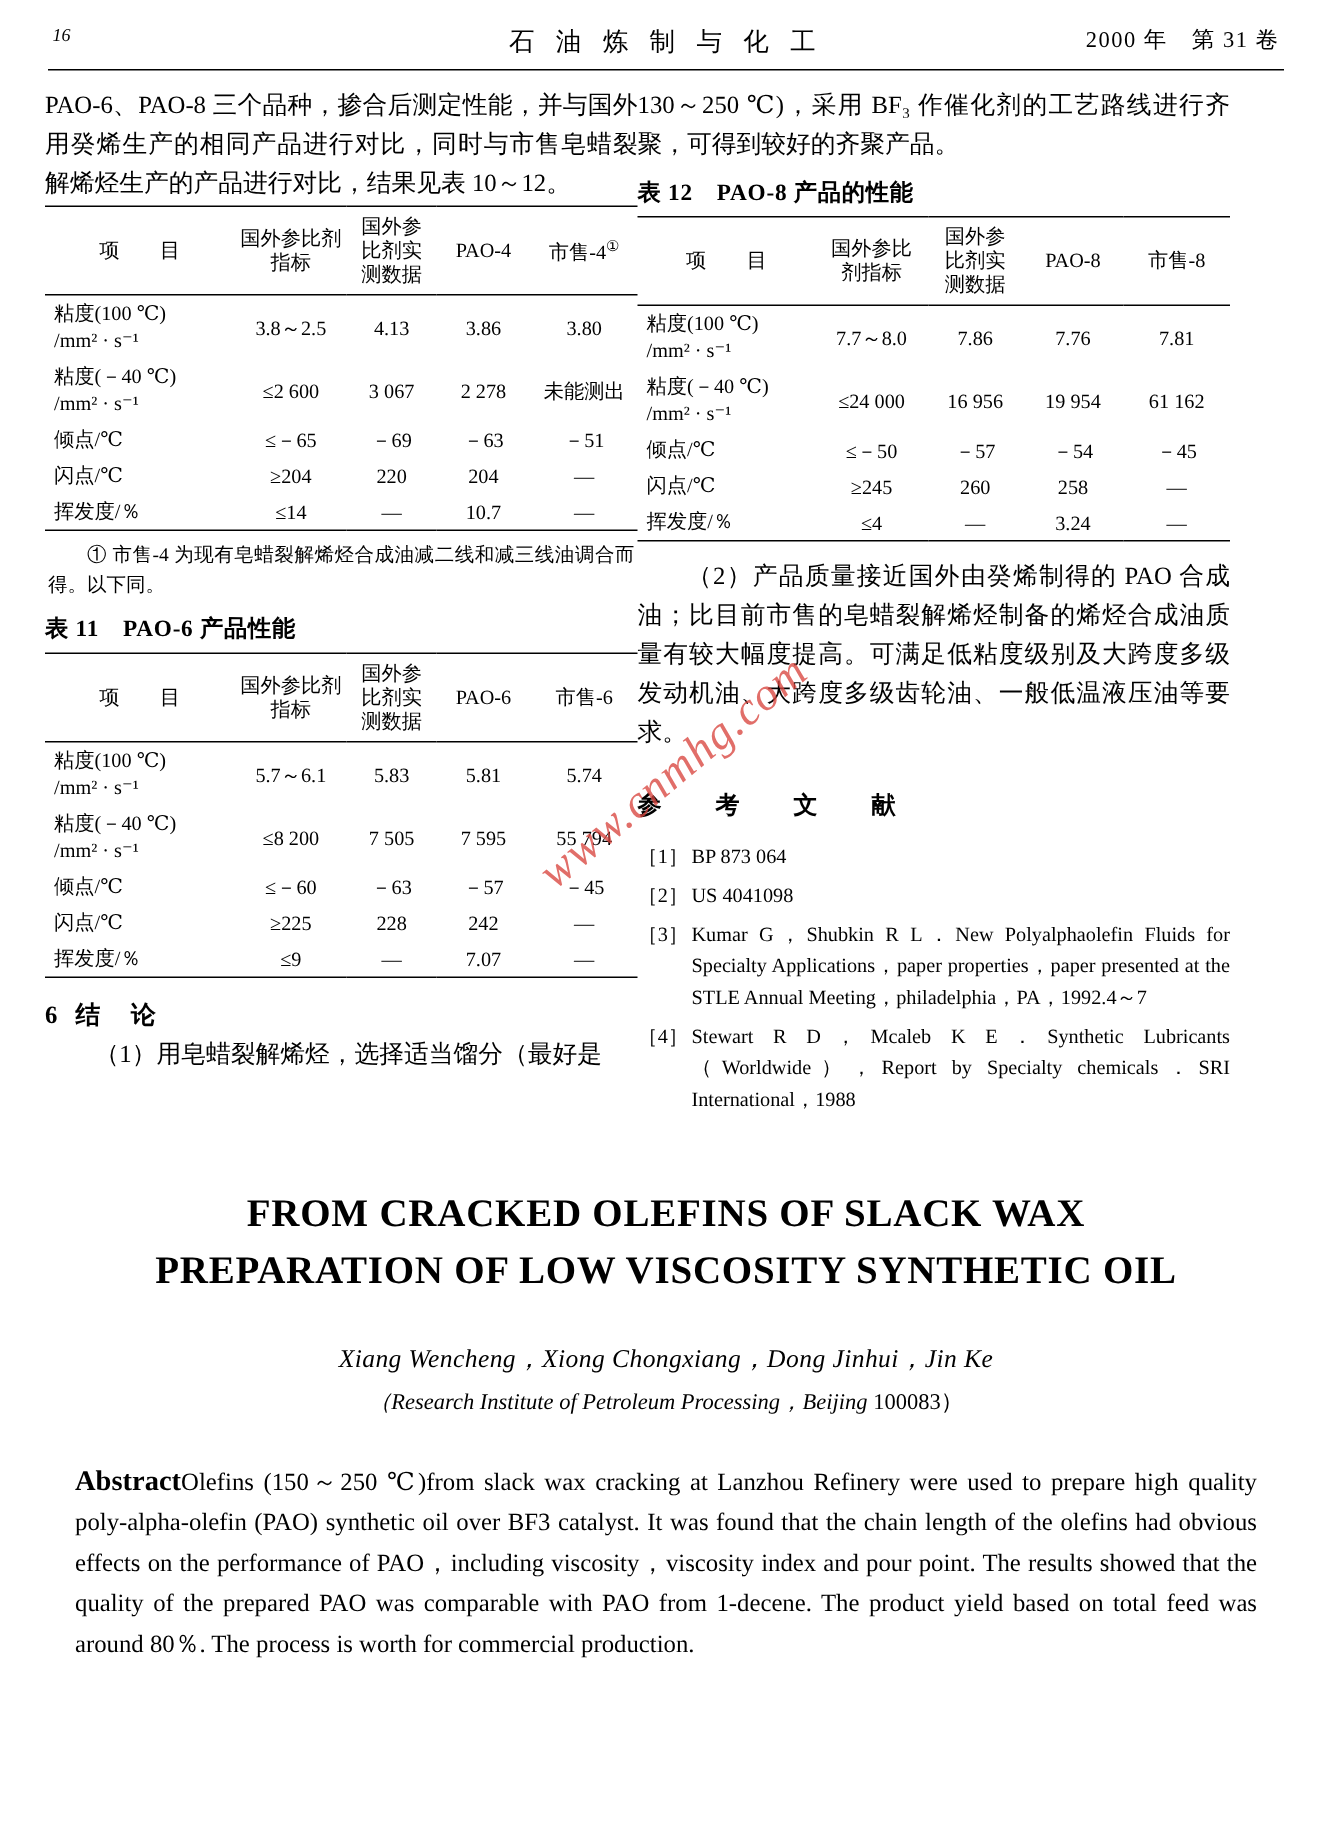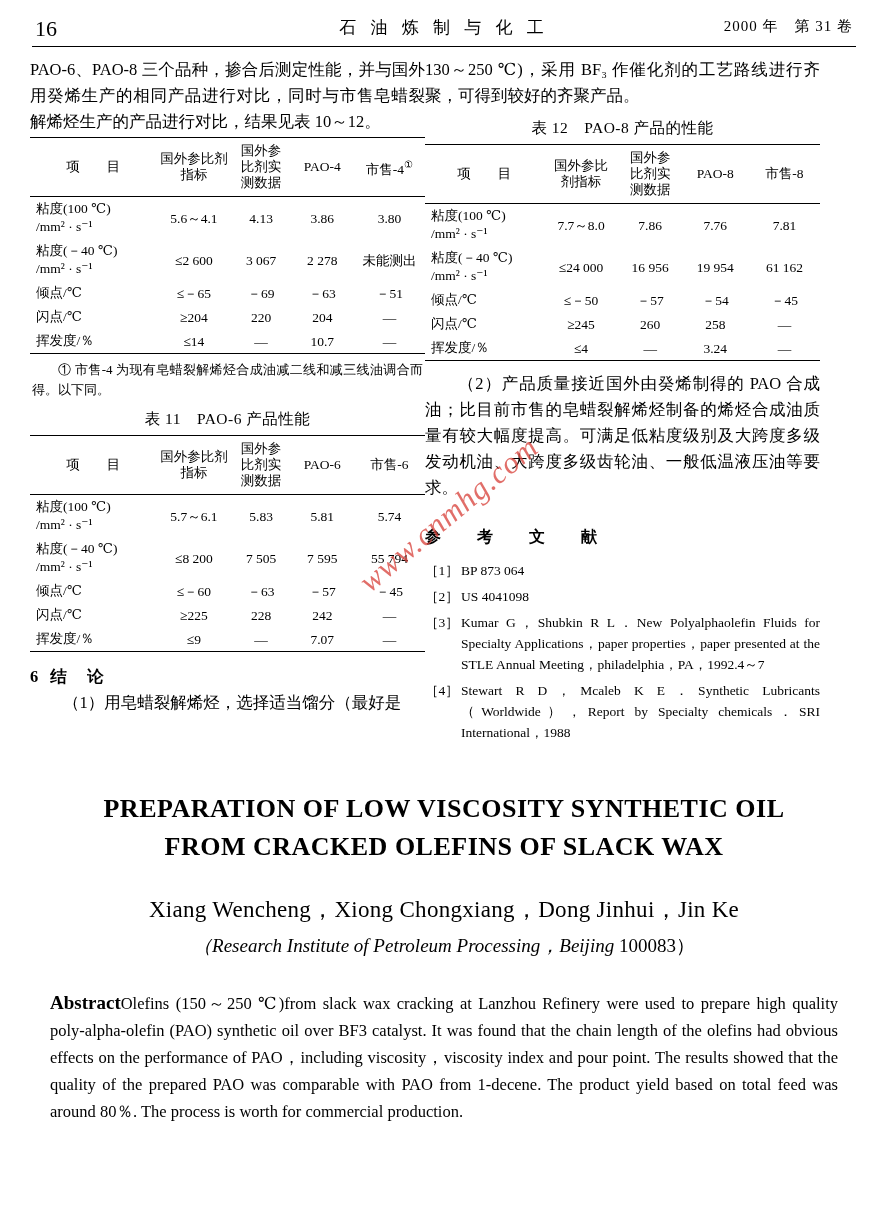--- a/index.html
+++ b/index.html
@@ -27,21 +27,22 @@
   .runhead {
     position: relative;
     height: 34px;
     margin-top: 12px;
     font-size: 15px;
   }
   .runhead .folio-left {
     position: absolute;
     left: 5px;
     top: 4px;
-    font-size: 22px;
+    font-size: 12px;
+    font-style: italic;
   }
   .runhead .journal {
     position: absolute;
     left: 0;
     right: 0;
     top: 4px;
     text-align: center;
     font-size: 17px;
     letter-spacing: 5px;
   }
@@ -68,23 +69,22 @@
     margin: 0 0 2px 0;
     font-size: 16.5px;
     line-height: 26px;
     text-align: justify;
     text-justify: inter-ideograph;
   }
   p.indent { text-indent: 2em; }
 
   
   .tbl-caption {
-    text-align: center;
     font-size: 15.5px;
-    font-weight: normal;
+    font-weight: bold;
     margin: 9px 0 5px 0;
     letter-spacing: 0.5px;
   }
   table.data {
     width: 100%;
     border-collapse: collapse;
     font-size: 13.5px;
     line-height: 17px;
   }
   table.data th, table.data td {
@@ -150,27 +150,28 @@
   }
   .en-title {
     text-align: center;
     font-size: 26px;
     font-weight: bold;
     line-height: 38px;
     letter-spacing: 0.5px;
   }
   .en-authors {
     text-align: center;
-    font-size: 23px;
+    font-size: 17px;
     margin-top: 28px;
     letter-spacing: 0.3px;
+    font-style: italic;
   }
   .en-affil {
     text-align: center;
-    font-size: 19px;
+    font-size: 15px;
     margin-top: 8px;
   }
   .en-affil i { font-style: italic; }
   .en-abstract {
     margin-top: 30px;
     font-size: 16.5px;
     line-height: 27px;
     text-align: justify;
   }
   .en-abstract .lbl {
@@ -220,21 +221,21 @@
             <th style="width:32%">项　　目</th>
             <th style="width:19%">国外参比剂指标</th>
             <th style="width:15%">国外参<br>比剂实<br>测数据</th>
             <th style="width:16%">PAO-4</th>
             <th style="width:18%">市售-4<span class="sup">①</span></th>
           </tr>
         </thead>
         <tbody>
           <tr class="hrule-mid">
             <td class="item">粘度(100 ℃)<br>/mm² · s⁻¹</td>
-            <td>5.6～4.1</td>
+            <td>3.8～2.5</td>
             <td>4.13</td>
             <td>3.86</td>
             <td>3.80</td>
           </tr>
           <tr>
             <td class="item">粘度(－40 ℃)<br>/mm² · s⁻¹</td>
             <td>≤2 600</td>
             <td>3 067</td>
             <td>2 278</td>
             <td>未能测出</td>
@@ -395,22 +396,22 @@
           <div class="ref-num">［4］</div>
           <div class="ref-text">Stewart R D，Mcaleb K E．Synthetic Lubricants（Worldwide），Report by Specialty chemicals．SRI International，1988</div>
         </div>
       </div>
 
     </div>
   </div>
 
   <div class="en-block">
     <div class="en-title">
+      <div>FROM CRACKED OLEFINS OF SLACK WAX</div>
       <div>PREPARATION OF LOW VISCOSITY SYNTHETIC OIL</div>
-      <div>FROM CRACKED OLEFINS OF SLACK WAX</div>
     </div>
     <div class="en-authors">Xiang Wencheng，Xiong Chongxiang，Dong Jinhui，Jin Ke</div>
     <div class="en-affil">
       <i>（Research Institute of Petroleum Processing，Beijing</i><span> 100083）</span>
     </div>
     <div class="en-abstract">
       <span class="lbl">Abstract</span><span>Olefins (150～250 ℃)from slack wax cracking at Lanzhou Refinery were used to prepare high quality poly-alpha-olefin (PAO) synthetic oil over BF3 catalyst. It was found that the chain length of the olefins had obvious effects on the performance of PAO，including viscosity，viscosity index and pour point. The results showed that the quality of the prepared PAO was comparable with PAO from 1-decene. The product yield based on total feed was around 80％. The process is worth for commercial production.</span>
     </div>
   </div>
 

